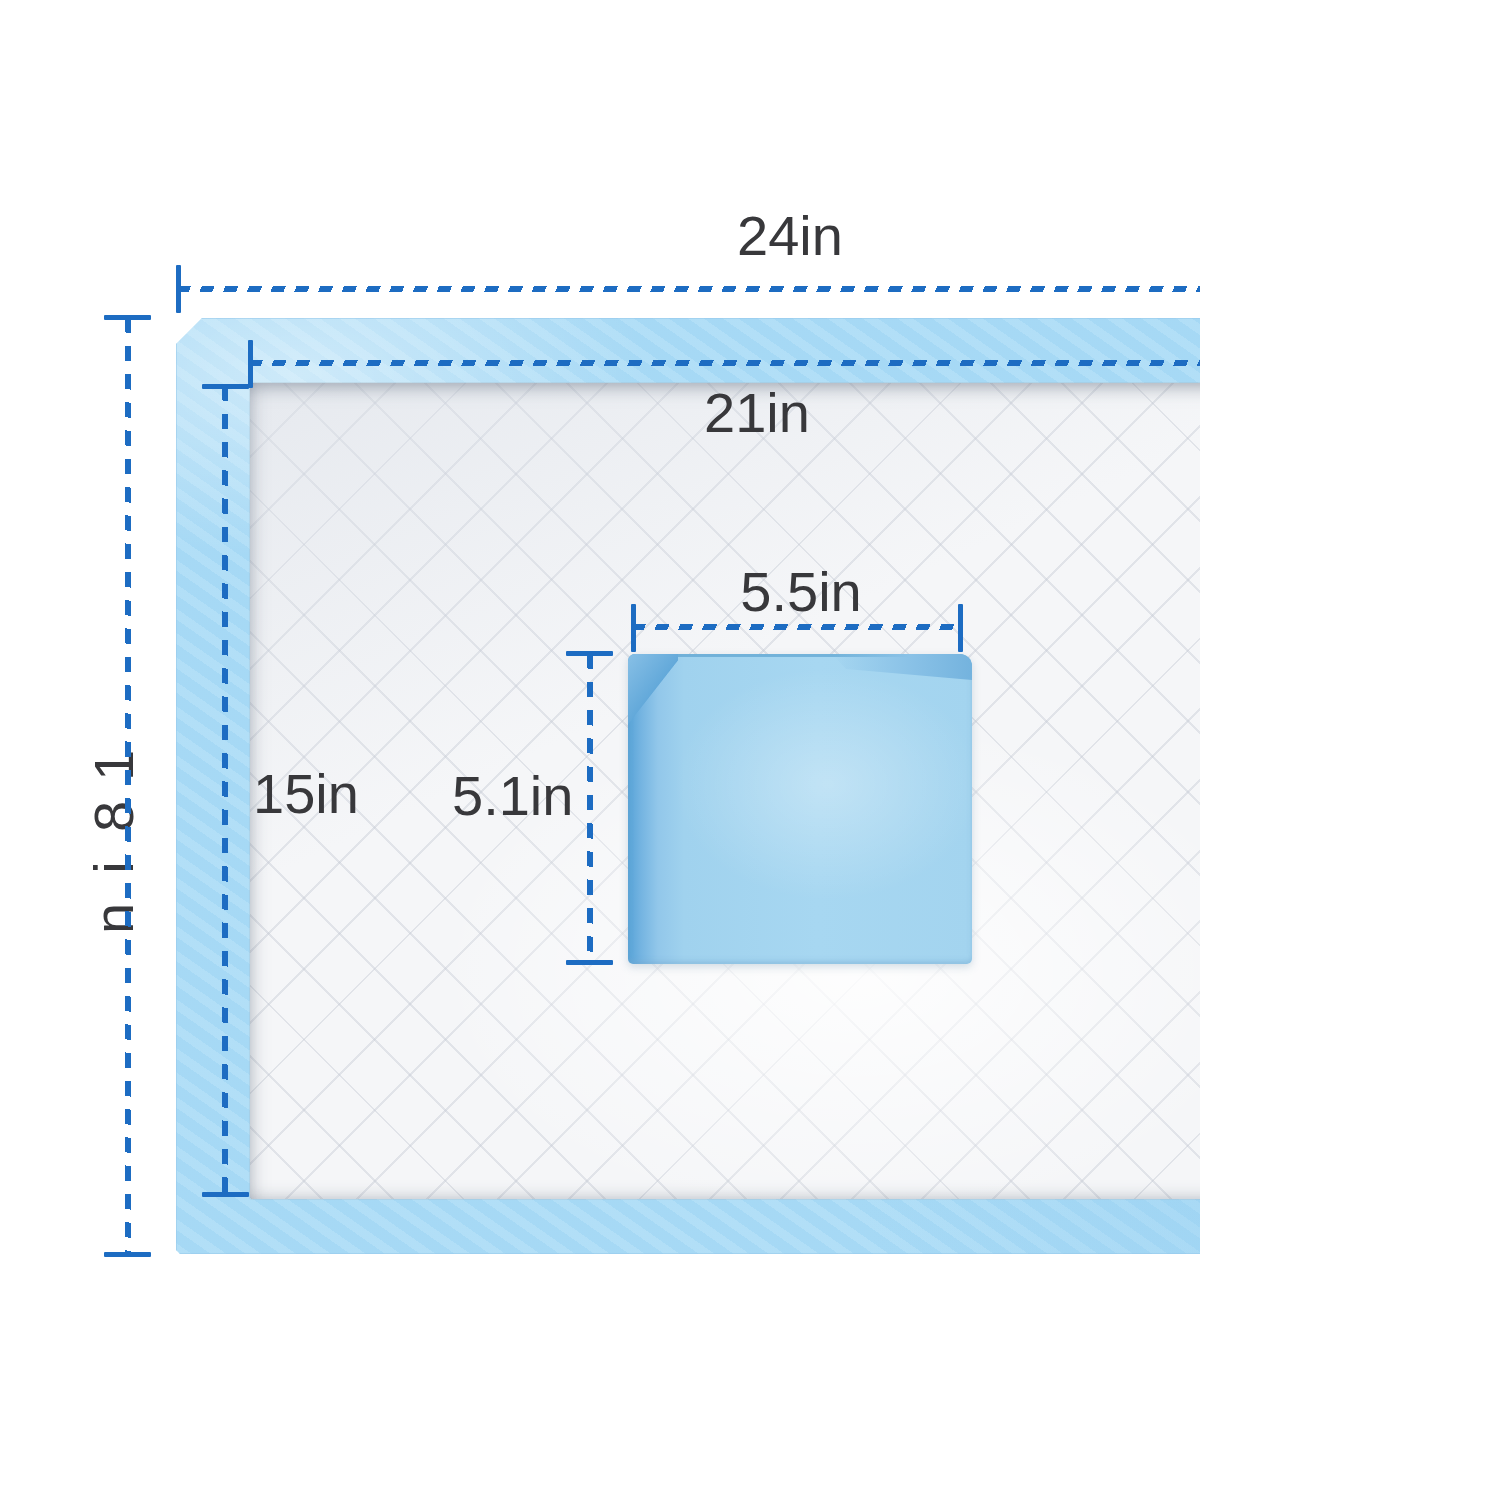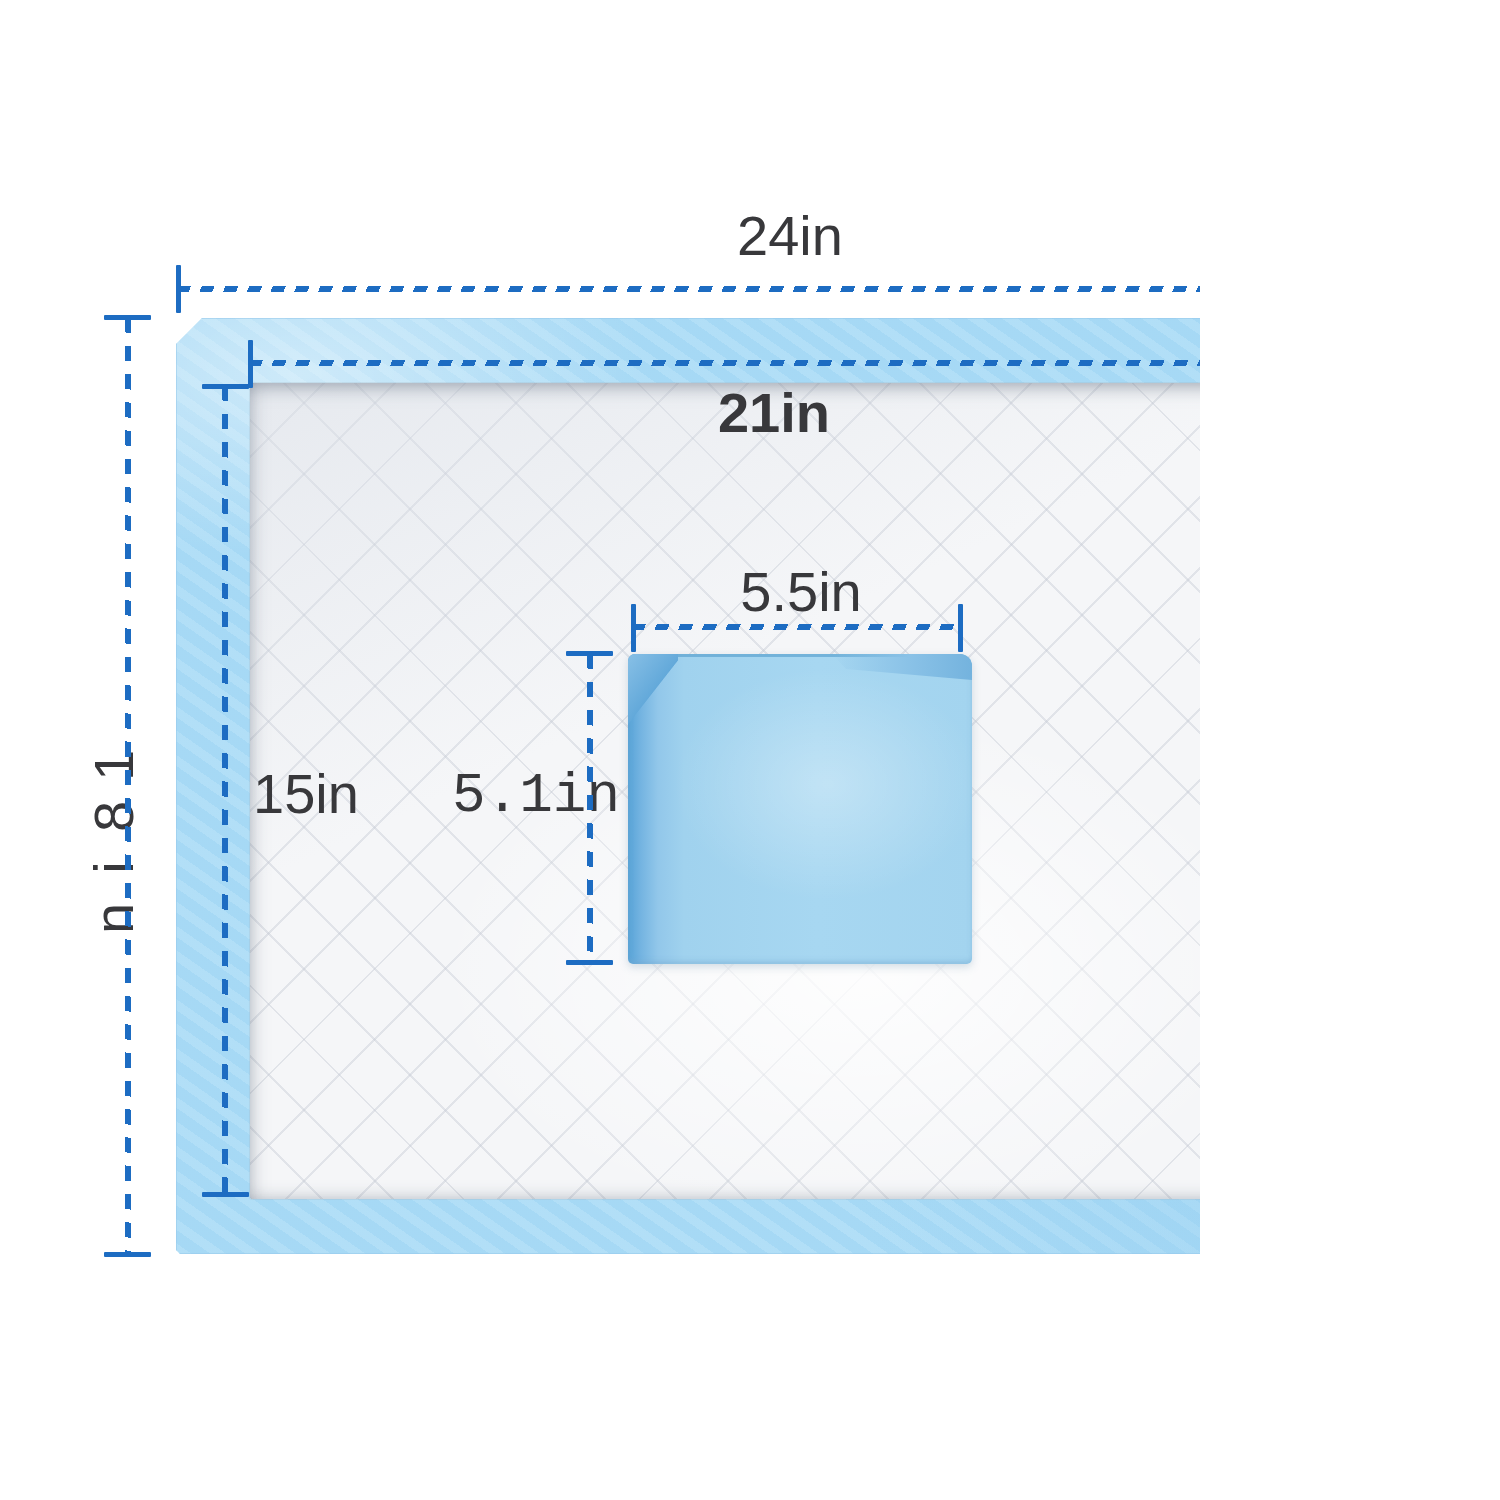--- a/index.html
+++ b/index.html
@@ -131,40 +131,40 @@
         <span class="vchar">8</span>
         <span class="vchar">i</span>
         <span class="vchar">n</span>
       </div>
     <div class="vline" style="left:125px; top:318px; height:936px;"></div>
     <div class="tick h" style="left:104px; top:315px;"></div>
     <div class="tick h" style="left:104px; top:1252px;"></div>
   </div>
 
   <div>
-    <div class="dim-label center" style="left:774px; top:385px;font-weight:bold;">21in</div>
+    <div class="dim-label center" style="left:757px; top:385px;">21in</div>
     <div class="hline" style="left:250px; top:360px; width:1095px;"></div>
     <div class="tick v" style="left:248px; top:340px;"></div>
     <div class="tick v" style="left:1342px; top:340px;"></div>
   </div>
 
   <div>
     <div class="dim-label" style="left:253px; top:766px;">15in</div>
     <div class="vline" style="left:222px; top:386px; height:810px;"></div>
     <div class="tick h" style="left:202px; top:384px;"></div>
     <div class="tick h" style="left:202px; top:1192px;"></div>
   </div>
 
   <div>
     <div class="dim-label center" style="left:801px; top:564px;">5.5in</div>
     <div class="hline" style="left:633px; top:624px; width:329px;"></div>
     <div class="tick v" style="left:631px; top:604px;"></div>
     <div class="tick v" style="left:958px; top:604px;"></div>
   </div>
 
   <div>
-    <div class="dim-label" style="left:452px; top:768px;font-family:Liberation Mono, monospace;">5.1in</div>
+    <div class="dim-label" style="left:452px; top:768px;">5.1in</div>
     <div class="vline" style="left:587px; top:654px; height:310px;"></div>
     <div class="tick h" style="left:566px; top:651px;"></div>
     <div class="tick h" style="left:566px; top:960px;"></div>
   </div>
 
 </div>
 
 </body></html>

